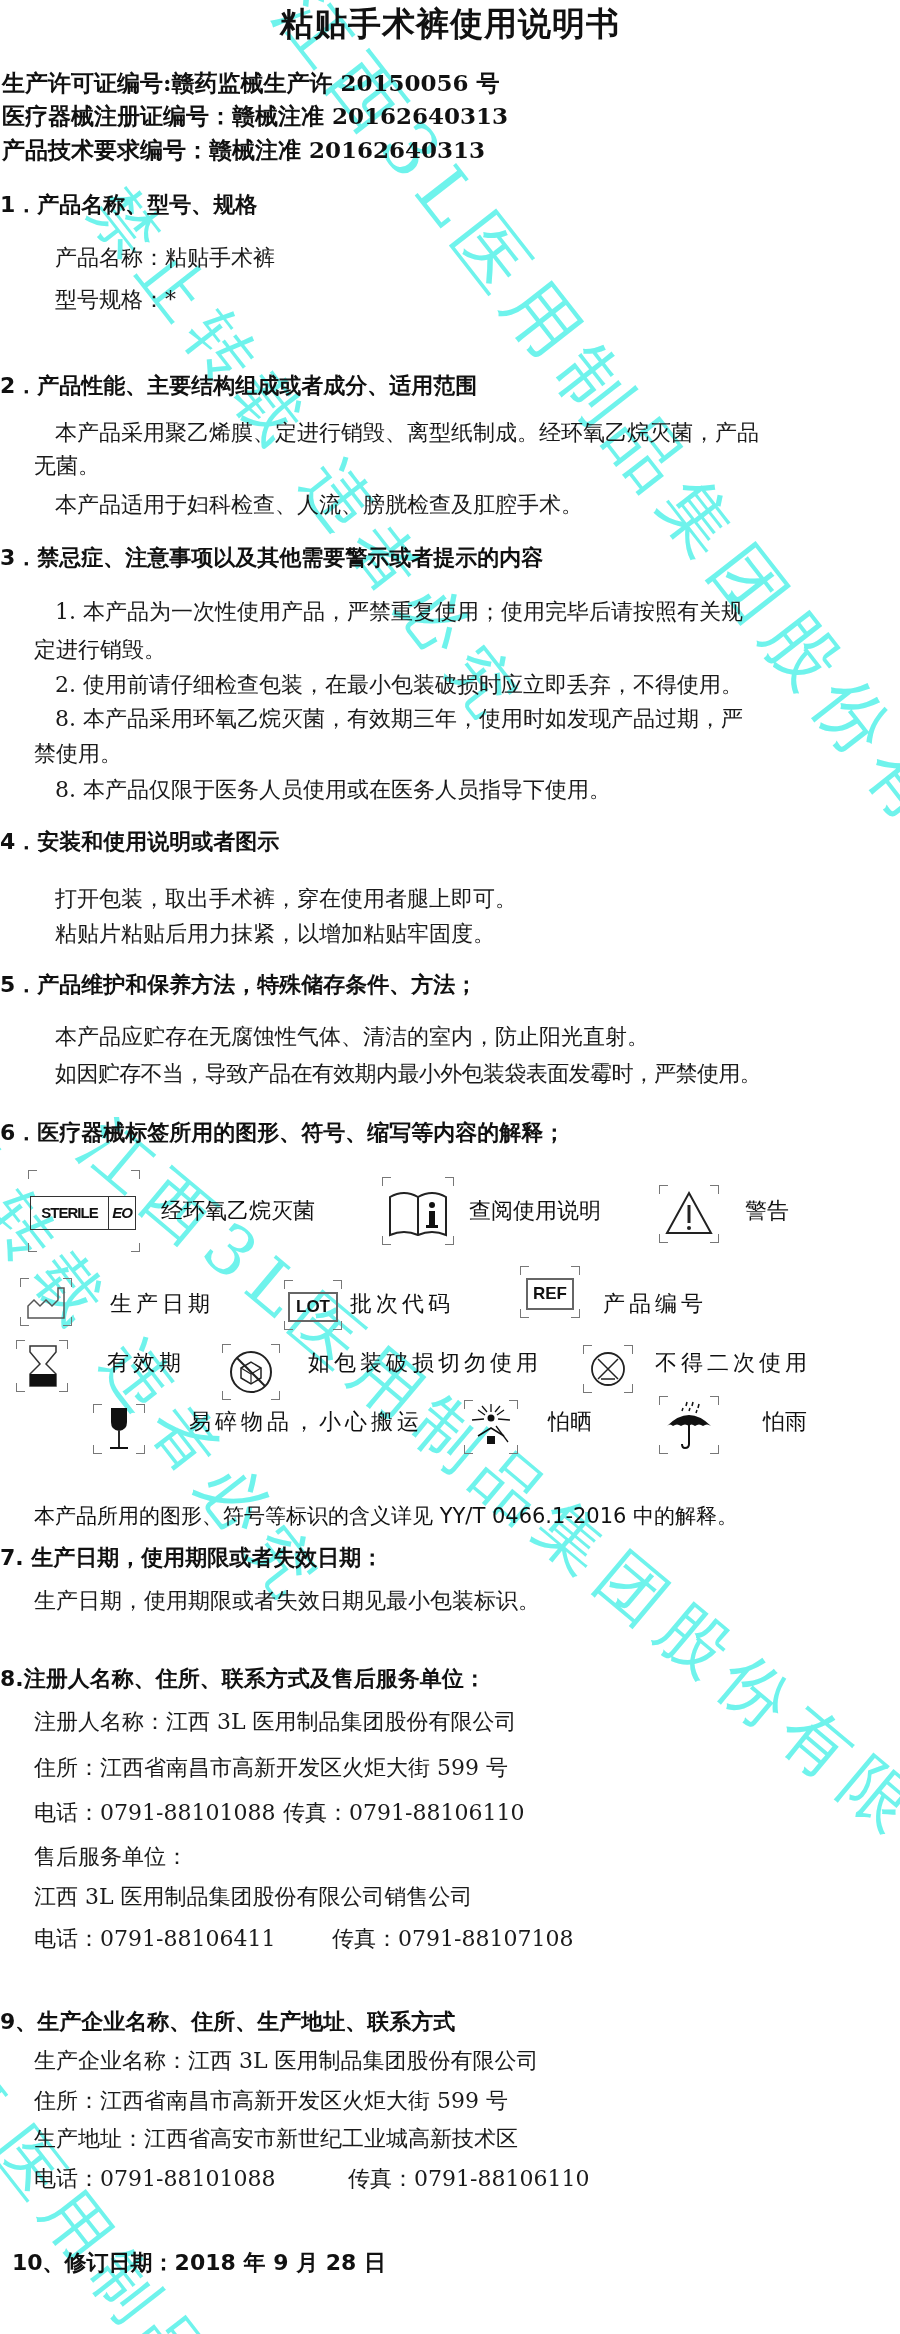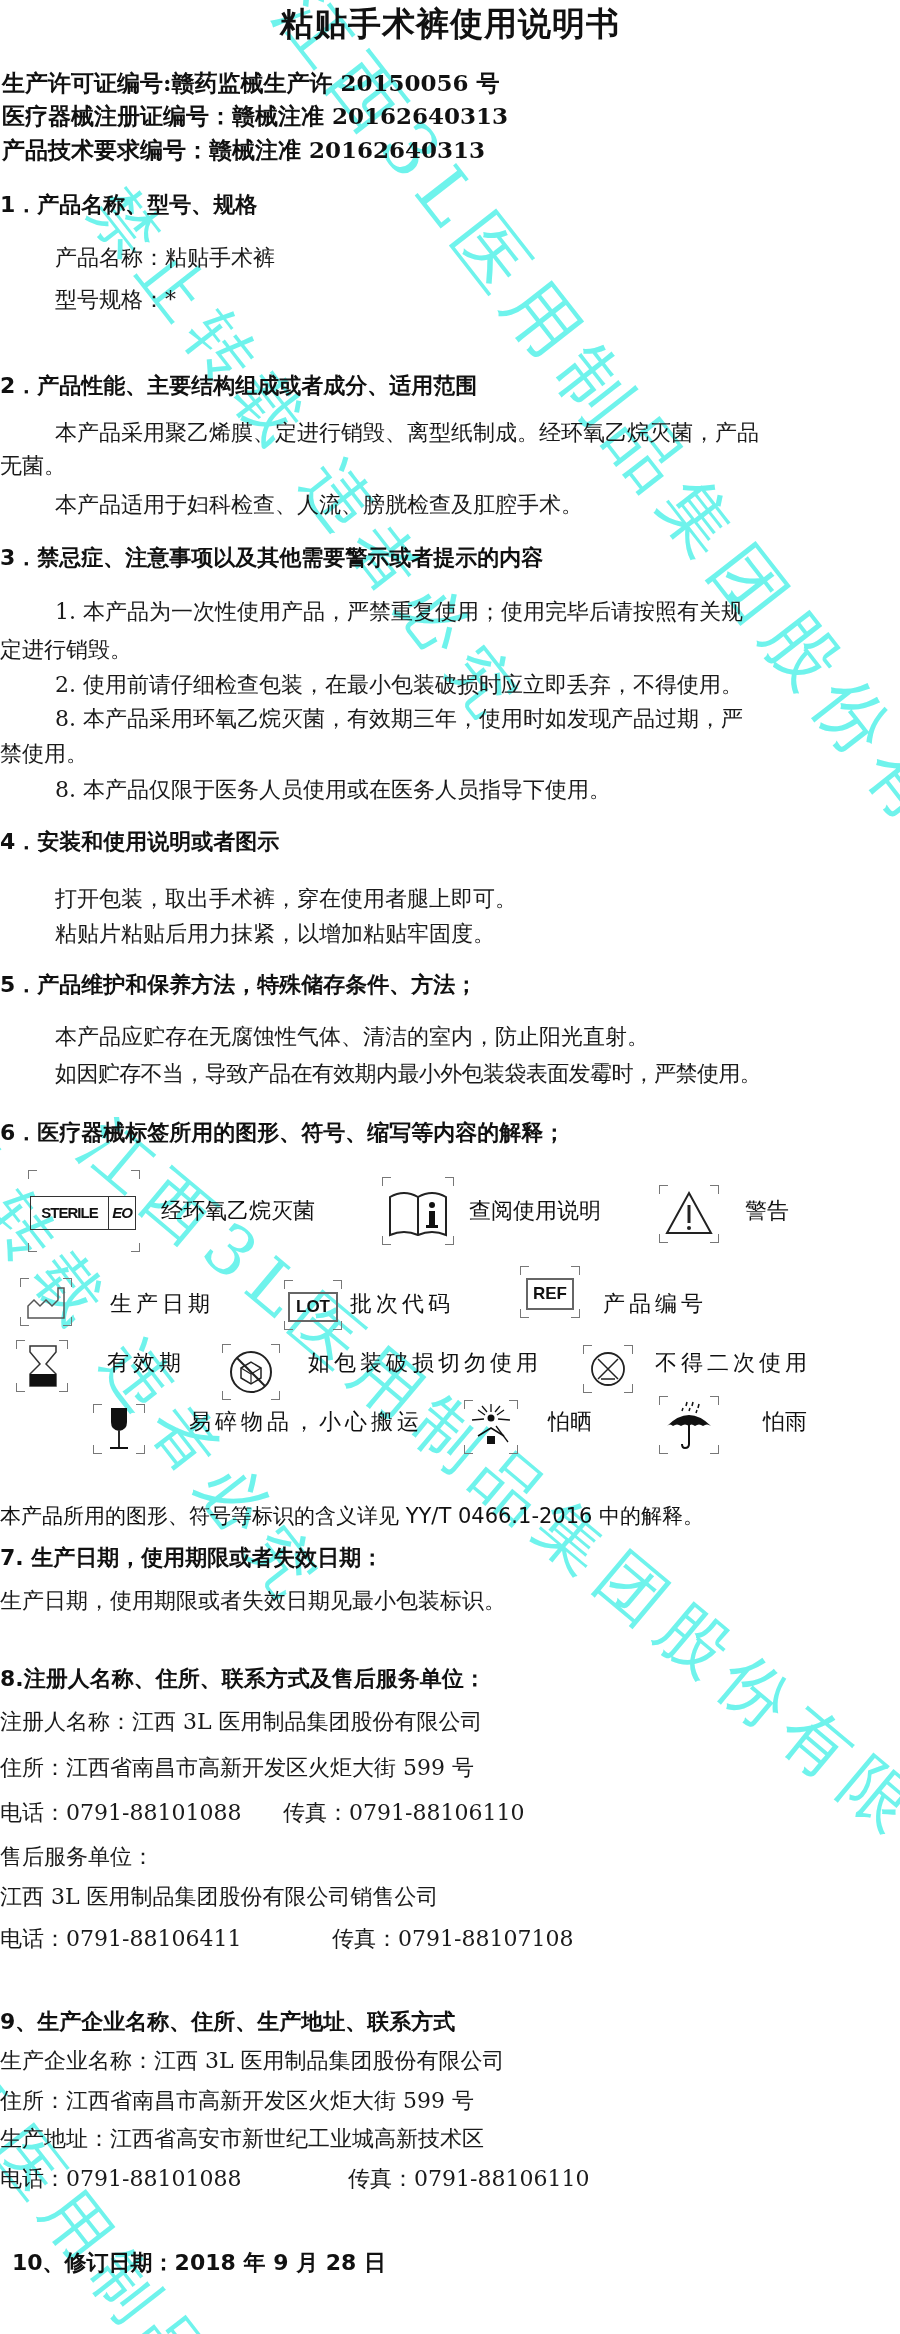--- a/index.html
+++ b/index.html
@@ -4,21 +4,21 @@
 <style>
   html, body { margin:0; padding:0; background:#ffffff; }
   body { width:900px; height:2334px; position:relative; overflow:hidden; color:#111;
          font-family: "DejaVu Serif", "Liberation Serif", serif; }
   .abs { position:absolute; white-space:nowrap; }
   .title { left:0; width:900px; text-align:center; top:2px; font-family:"DejaVu Sans","Liberation Sans",sans-serif; font-weight:bold; font-size:33px; letter-spacing:1px; }
   .lic { left:2px; font-size:23px; font-weight:bold; line-height:30px; }
   .h { left:0; font-family:"DejaVu Sans","Liberation Sans",sans-serif; font-weight:bold; font-size:22px; }
   .p { font-size:22px; color:#1a1a1a; }
   .ind { left:55px; }
-  .left { left:0; }
+  .left { left:0;padding-left:34px; }
   .sym-label { font-size:22px; font-family:"DejaVu Sans","Liberation Sans",sans-serif; }
   .sym-label.sp { letter-spacing:4px; }
   .sym { position:absolute; }
   .bracket { position:absolute; border-color:#777; border-style:solid; border-width:0; width:8px; height:8px; }
   .wm { position:absolute; color:#40f0e6; opacity:0.75; font-family:"DejaVu Serif","Liberation Serif",serif; font-size:72px; transform-origin:left top; pointer-events:none; letter-spacing:12px; white-space:nowrap; }
   .box-label { position:absolute; border:2px solid #333; font-family:"Liberation Sans","DejaVu Sans",sans-serif; font-weight:bold; color:#111; text-align:center; }
 </style>
 </head>
 <body>
 

